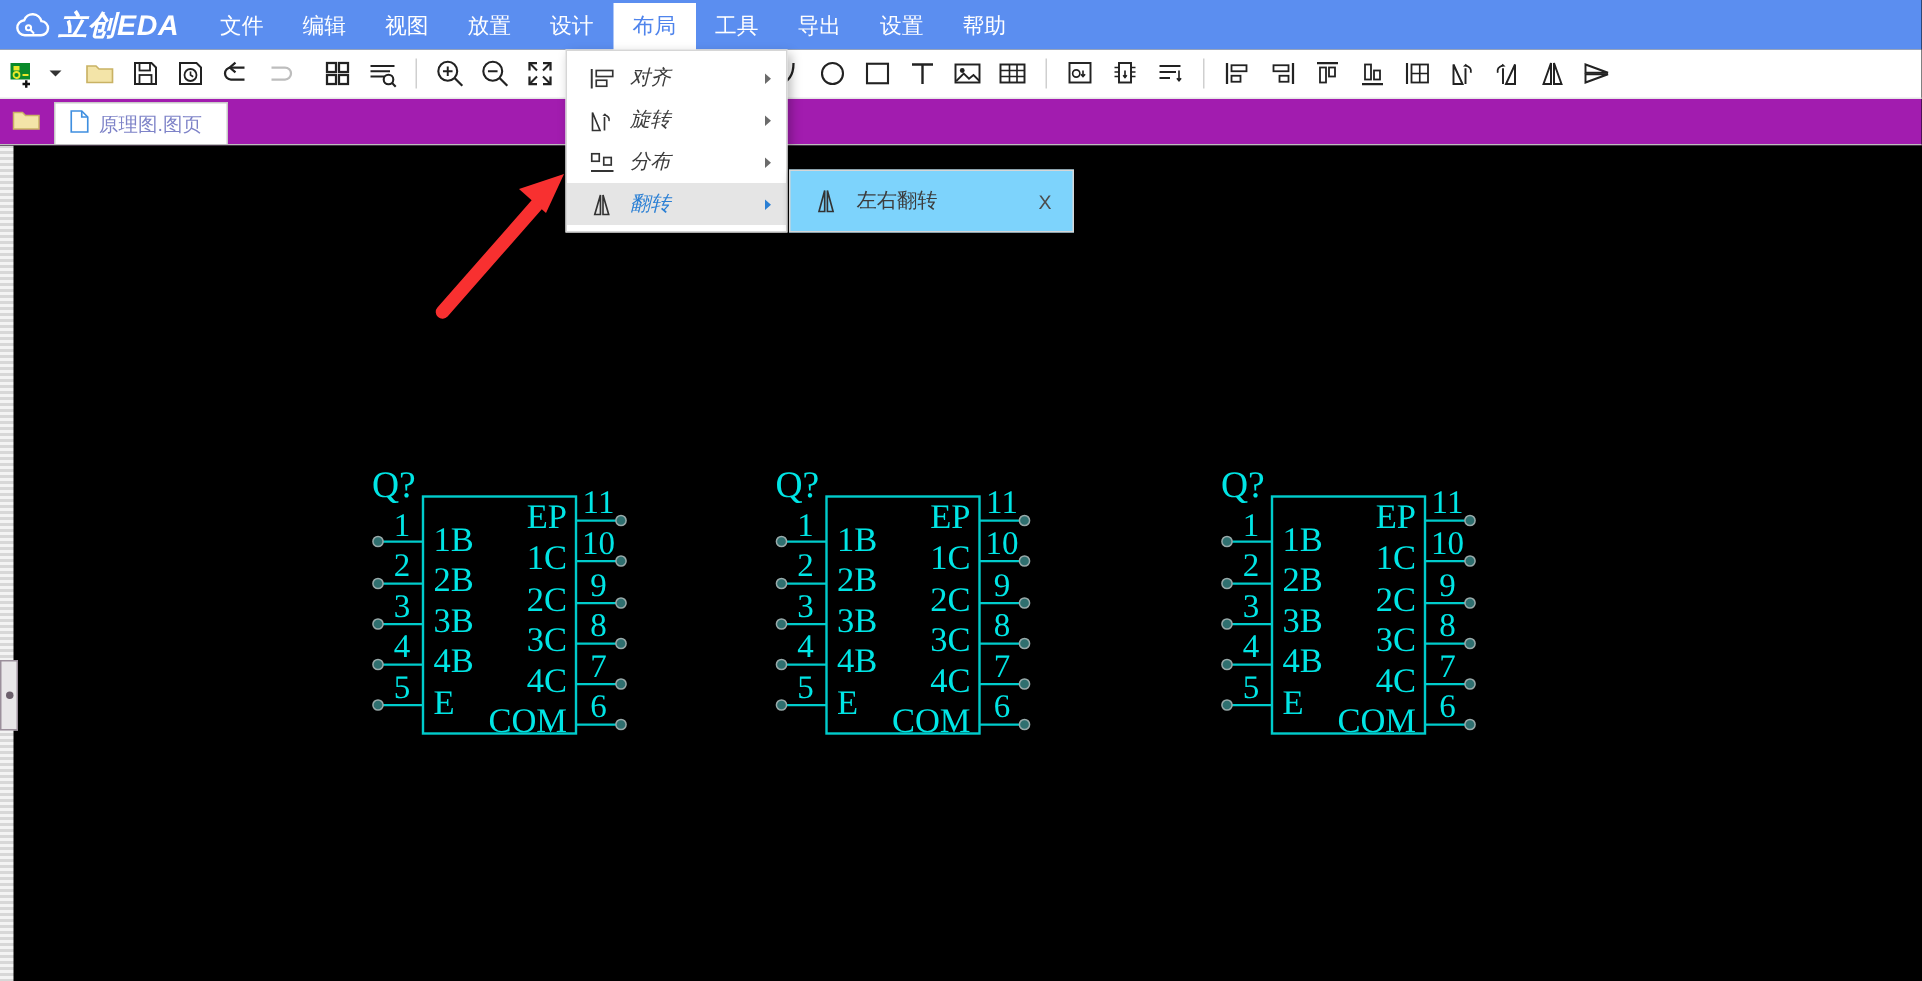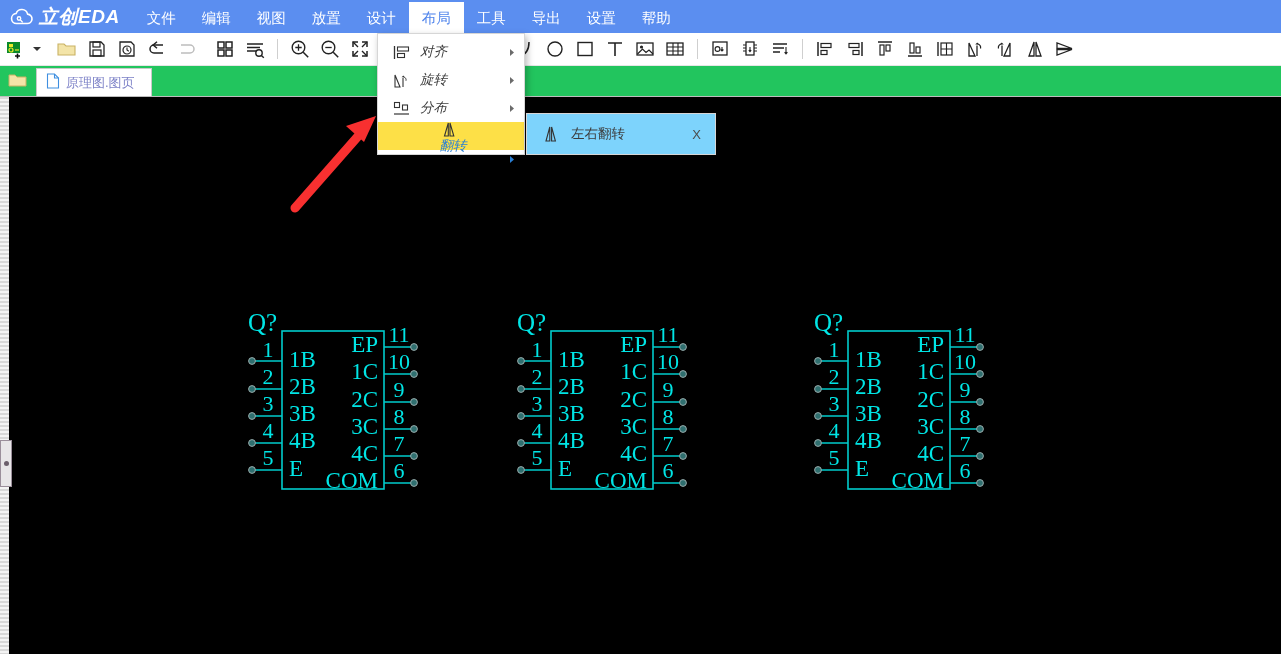--- a/index.html
+++ b/index.html
@@ -57,21 +57,21 @@
     width: 1px; height: 20px; background: #cfcfcf;
     margin: 0 7px;
   }
   .tb-gap { width: 8px; }
   .caret-btn { width: 14px; }
 
   
   .tabbar {
     position: absolute; top: 66px; left: 0;
     width: 1281px; height: 31px;
-    background: #22c55e;
+    background: #a21caf;
     display: flex; align-items: flex-end;
     border-bottom: 1px solid #bdbdbd;
   }
   .tabbar-folder {
     width: 36px; height: 31px;
     display: flex; align-items: center; justify-content: center;
   }
   .tab {
     height: 28px;
     background: #ffffff;
@@ -134,21 +134,21 @@
     cursor: default;
     position: relative;
   }
   .dd-ic {
     width: 22px; height: 18px;
     display: flex; align-items: center; justify-content: center;
     margin-right: 8px;
   }
   .dd-label { flex: 1; white-space: nowrap; font-style: italic; }
   .dd-arrow { margin-left: auto; display: flex; align-items: center; }
-  .dd-item.active { background: #fde047; color: #2a7fd4; flex-direction: column; }
+  .dd-item.active { background: #e5e5e5; color: #2a7fd4; }
 
   
   .submenu {
     position: absolute;
     top: 113px; left: 526px;
     width: 190px;
     background: #7dd3fc;
     border: 1px solid #d6d6d6;
     box-shadow: 2px 3px 7px rgba(0,0,0,.28);
     padding: 5px 0;

